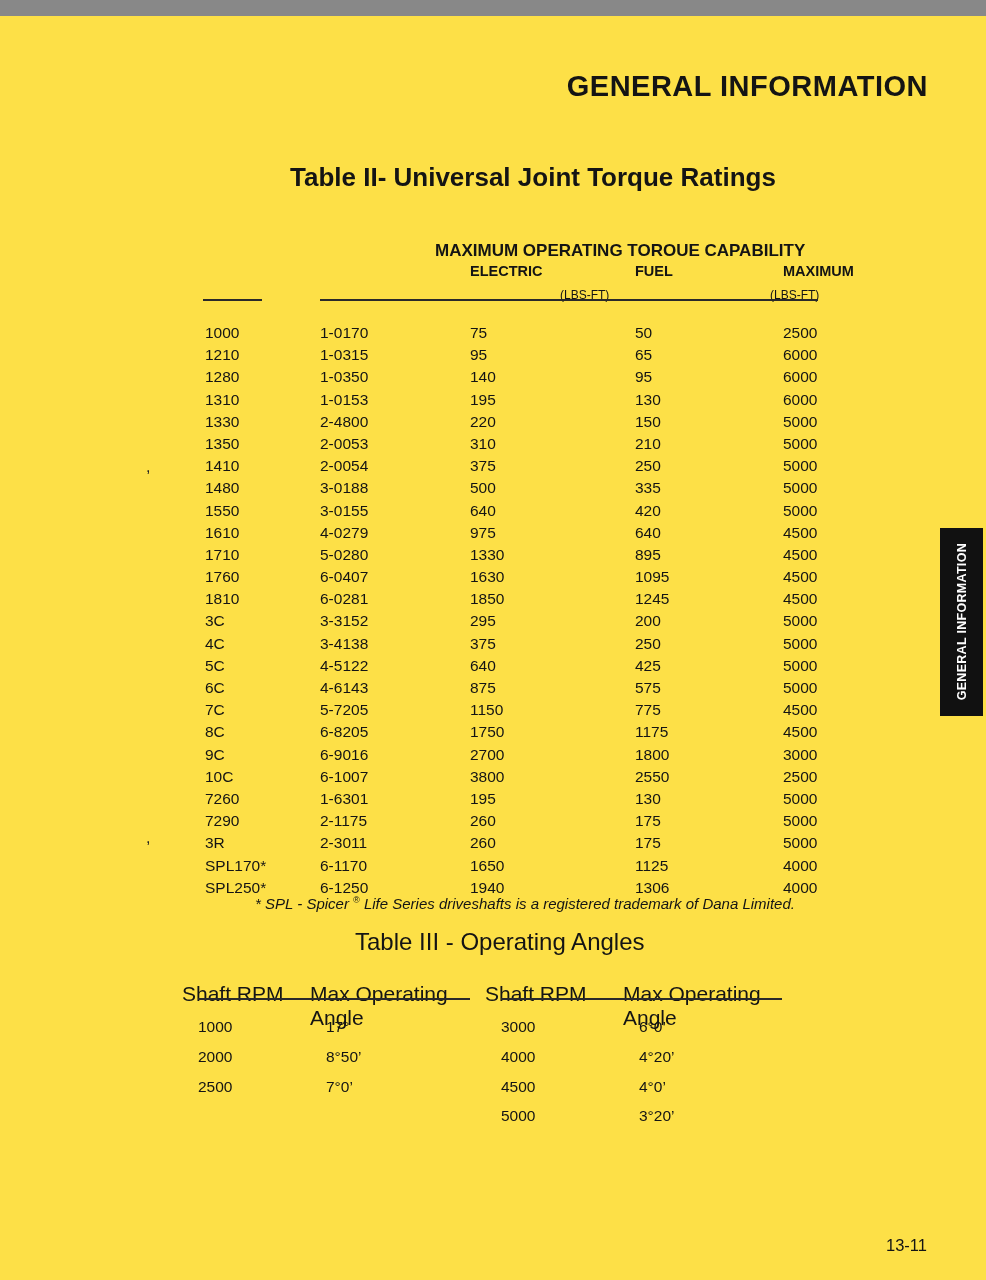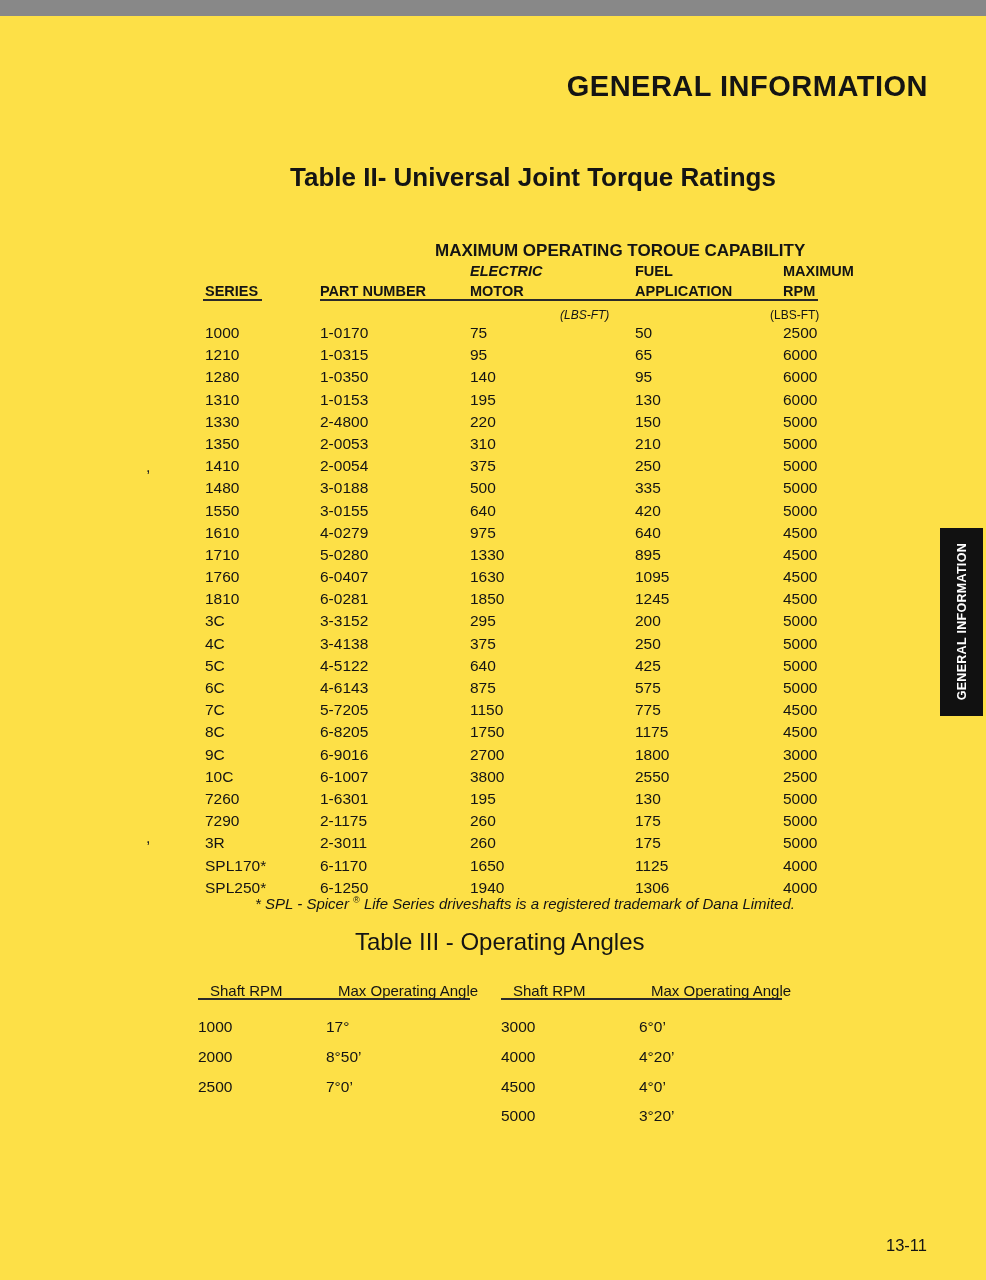--- a/index.html
+++ b/index.html
@@ -46,21 +46,21 @@
     position: absolute;
     top: 248px;
     left: 205px;
     width: 670px;
     font-size: 14.5px;
     font-weight: bold;
   }
   .t2-head .hrow1 { height: 19px; line-height: 15px; }
   .t2-head .hrow2 { height: 20px; line-height: 16px; }
   .t2-head .units-row { height: 20px; line-height: 16px; font-weight: normal; font-size: 12px; margin-top: 4px; gap: 45px; }
-  .c3 { grid-column: 3; font-style: italic; }
+  .c3 { grid-column: 3; }
   .c4 { grid-column: 4; }
   .c5 { grid-column: 5; }
   .rule {
     position: absolute;
     height: 2px;
     background: #2a2a2a;
   }
   .rule-series { top: 283px; left: 203px; width: 59px; }
   .rule-long   { top: 283px; left: 320px; width: 498px; }
   .t2-body {
@@ -88,23 +88,23 @@
     font-weight: normal;
     white-space: nowrap;
   }
   .t3-grid-row {
     display: grid;
     grid-template-columns: 128px 175px 138px 150px;
   }
   .t3-head {
     position: absolute;
     top: 966px;
-    left: 210px;
+    left: 182px;
     width: 600px;
-    font-size: 15px;
+    font-size: 21px;
   }
   .rule-t3-left  { top: 982px; left: 198px; width: 272px; }
   .rule-t3-right { top: 982px; left: 501px; width: 281px; }
   .t3-body {
     position: absolute;
     top: 996px;
     left: 198px;
     width: 600px;
     font-size: 15.5px;
   }
@@ -153,27 +153,20 @@
   <div class="t2-title">Table II- Universal Joint Torque Ratings</div>
 
   <div class="t2-group-header">MAXIMUM OPERATING TOROUE CAPABILITY</div>
 
   <div class="t2-head">
     <div class="t2-grid-row hrow1">
       <span class="c3">ELECTRIC</span>
       <span class="c4">FUEL</span>
       <span class="c5">MAXIMUM</span>
     </div>
-    <div class="t2-grid-row hrow2">
-      <span>SERIES</span>
-      <span>PART NUMBER</span>
-      <span>MOTOR</span>
-      <span>APPLICATION</span>
-      <span>RPM</span>
-    </div>
     <div class="t2-grid-row units-row">
       <span class="c3">(LBS-FT)</span>
       <span class="c4">(LBS-FT)</span>
     </div>
   </div>
 
   <div class="rule rule-series"></div>
   <div class="rule rule-long"></div>
 
   <div class="t2-body">

